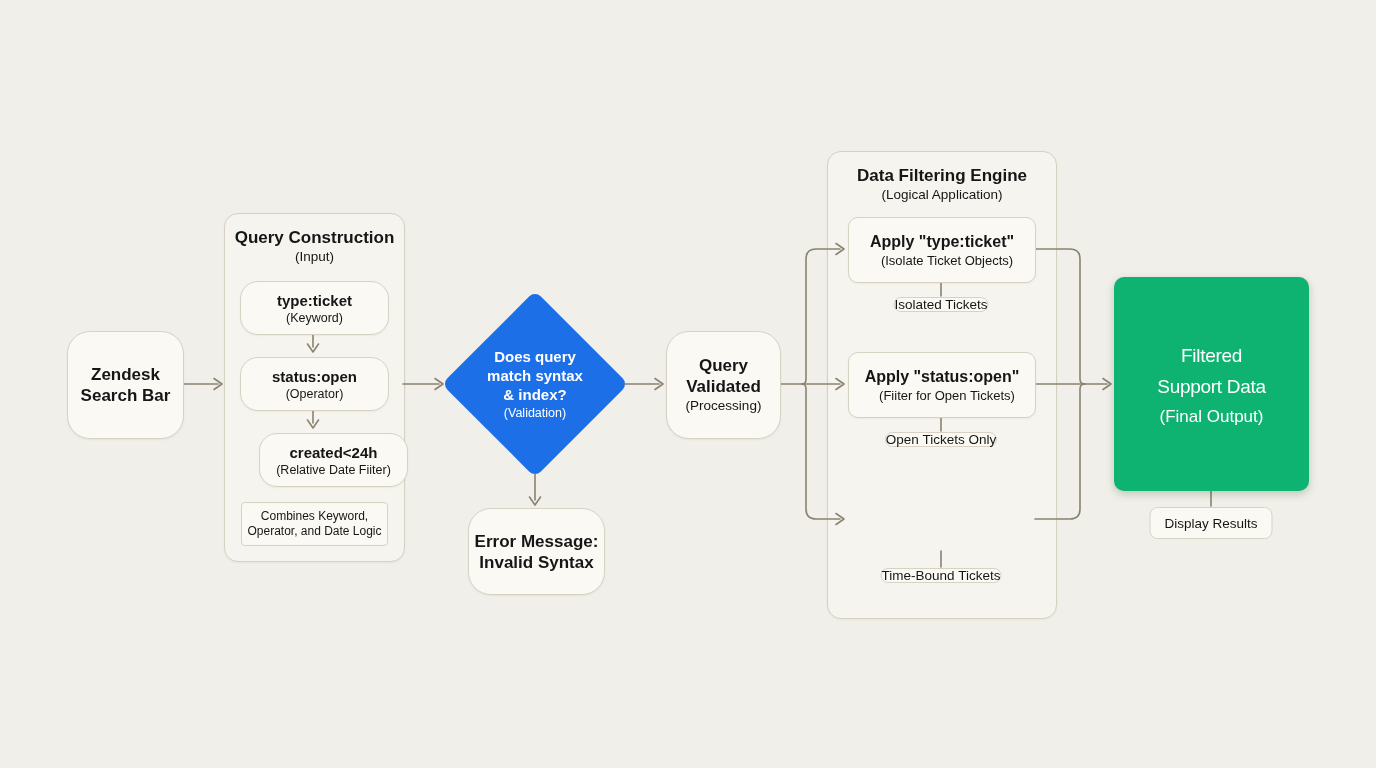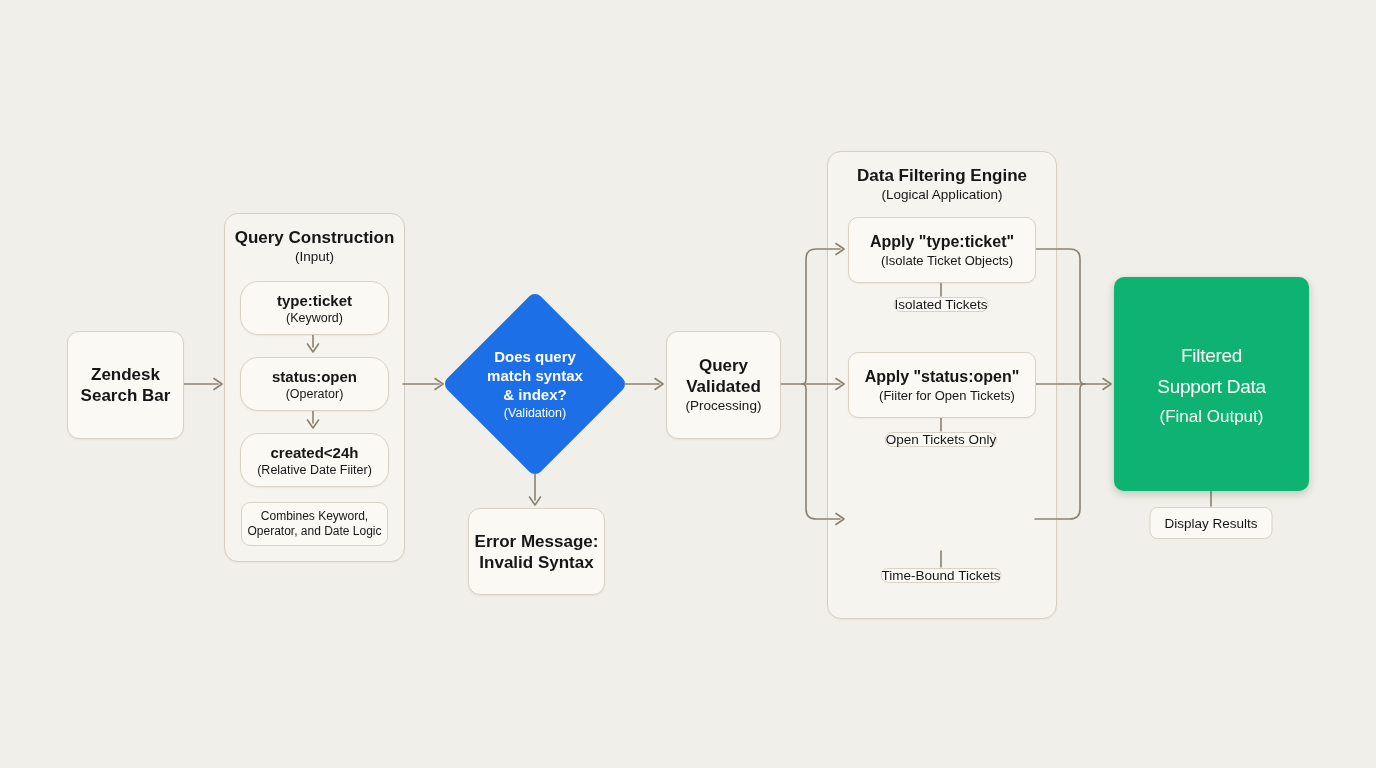--- a/index.html
+++ b/index.html
@@ -16,21 +16,21 @@
     background:var(--container-fill,#f6f4ee);
     border:1px solid var(--container-border,#d6d0c2);
     border-radius:14px;
     box-shadow:0 1px 2px rgba(70,60,40,.05);
   }
   #wires{position:absolute;left:0;top:0;z-index:2;pointer-events:none;}
   .node{
     position:absolute;z-index:3;
     background:var(--box-fill,#fbf9f4);
     border:1px solid var(--box-border,#d8d2c5);
-    border-radius:12px;
+    border-radius:23px;
     box-shadow:0 1px 2px rgba(70,60,40,.07);
     display:flex;flex-direction:column;align-items:center;justify-content:center;
     text-align:center;
   }
   .node .title-line{font-weight:bold;font-size:17px;line-height:21px;}
   .node .subtitle{font-size:13.5px;line-height:18px;}
   .c-header{padding-top:13px;text-align:center;}
   .c-title{font-weight:bold;font-size:17px;line-height:21px;}
   .c-subtitle{font-size:13.5px;line-height:18px;}
   .step{
@@ -40,21 +40,21 @@
     border-radius:18px;
     box-shadow:0 1px 2px rgba(70,60,40,.06);
     display:flex;flex-direction:column;align-items:center;justify-content:center;text-align:center;
   }
   .step .s-title{font-weight:bold;font-size:15px;line-height:19px;}
   .step .s-subtitle{font-size:12.5px;line-height:16px;}
   .note{
     position:absolute;z-index:3;left:16px;width:145px;height:42px;top:289px;
     background:var(--box-fill,#fbf9f4);
     border:1px solid var(--box-border,#d8d2c5);
-    border-radius:9px;
+    border-radius:4px;
     display:flex;flex-direction:column;align-items:center;justify-content:center;text-align:center;
     font-size:12px;line-height:15px;
   }
   .apply{
     position:absolute;z-index:3;left:20px;width:186px;height:64px;
     background:var(--box-fill,#fbf9f4);
     border:1px solid var(--box-border,#d8d2c5);
     border-radius:10px;
     box-shadow:0 1px 2px rgba(70,60,40,.06);
     display:flex;flex-direction:column;align-items:center;justify-content:center;text-align:center;
@@ -66,21 +66,21 @@
     height:15px;padding:0 0;box-sizing:border-box;
     background:var(--box-fill,#fbf9f4);
     border:1px solid var(--box-border,#d8d2c5);
     border-radius:8px;
     display:flex;align-items:center;justify-content:center;white-space:nowrap;
     font-size:13.5px;
   }
   
   #search-bar{left:67px;top:331px;width:115px;height:106px;}
   #qc{left:224px;top:213px;width:179px;height:347px;}
-  #qc-step-0{top:68px;} #qc-step-1{top:144px;} #qc-step-2{top:220px;}
+  #qc-step-0{top:68px;} #qc-step-1{top:144px;} #qc-step-2{top:220px;margin-left:19px;}
   #decision-label{
     position:absolute;z-index:3;left:465px;top:329px;width:140px;height:110px;
     display:flex;flex-direction:column;align-items:center;justify-content:center;
     text-align:center;color:#fff;
   }
   #decision-label .d-line{font-weight:bold;font-size:15px;line-height:19px;}
   #decision-label .d-subtitle{font-size:12.5px;line-height:17px;margin-top:1px;}
   #validated{left:666px;top:331px;width:113px;height:106px;}
   #error{left:468px;top:508px;width:135px;height:85px;}
   #engine{left:827px;top:151px;width:228px;height:466px;}

